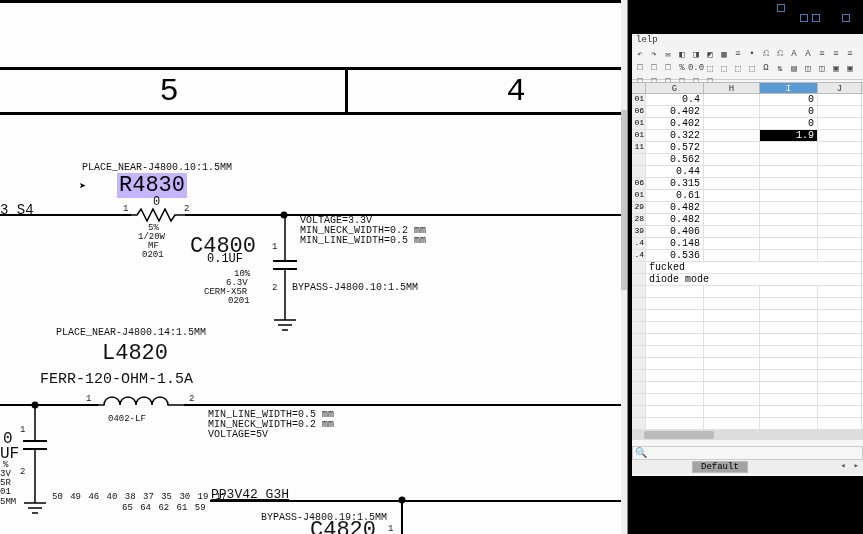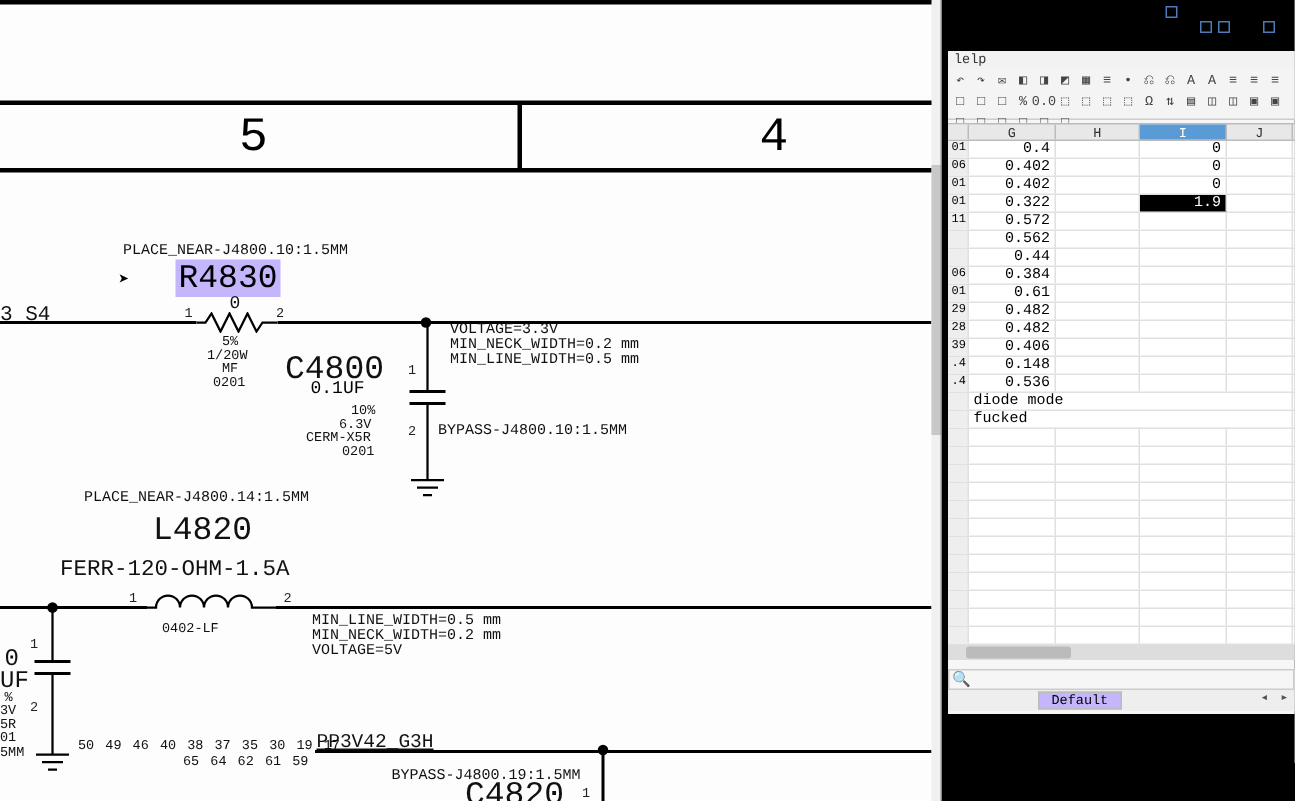--- a/index.html
+++ b/index.html
@@ -205,21 +205,21 @@
     padding-left: 2px;
   }
   .ss-tabbar {
     position: absolute;
     left: 0; top: 460px; width: 231px; height: 14px;
     background: #eee;
     display: flex; align-items: center;
     font-size: 9px;
   }
   .ss-tab {
-    background: #c4b5fd;
+    background: #a3a3a3;
     border: 1px solid #bbb;
     padding: 0 8px;
     margin-left: 60px;
   }
   .ss-tab-arrows {
     position: absolute; right: 4px; top: 0; display: flex; gap: 8px;
     font-size: 9px; color: #555;
   }
   .ss-bottom-black {
     position: absolute;
@@ -463,21 +463,21 @@
       </div>
       <div class="ss-row">
         <div class="rh"></div>
         <div class="cG">0.44</div>
         <div class="cH"></div>
         <div class="cI"></div>
         <div class="cJ"></div>
       </div>
       <div class="ss-row">
         <div class="rh">06</div>
-        <div class="cG">0.384</div>
+        <div class="cG">0.315</div>
         <div class="cH"></div>
         <div class="cI"></div>
         <div class="cJ"></div>
       </div>
       <div class="ss-row">
         <div class="rh">01</div>
         <div class="cG">0.61</div>
         <div class="cH"></div>
         <div class="cI"></div>
         <div class="cJ"></div>
@@ -512,25 +512,25 @@
       </div>
       <div class="ss-row">
         <div class="rh">.4</div>
         <div class="cG">0.536</div>
         <div class="cH"></div>
         <div class="cI"></div>
         <div class="cJ"></div>
       </div>
       <div class="ss-row">
         <div class="rh"></div>
+        <div class="cG txtcell" style="width: 216px;">fucked</div>
+      </div>
+      <div class="ss-row">
+        <div class="rh"></div>
         <div class="cG txtcell" style="width: 216px;">diode mode</div>
-      </div>
-      <div class="ss-row">
-        <div class="rh"></div>
-        <div class="cG txtcell" style="width: 216px;">fucked</div>
       </div>
       <div class="ss-row">
         <div class="rh"></div>
         <div class="cG"></div>
         <div class="cH"></div>
         <div class="cI"></div>
         <div class="cJ"></div>
       </div>
       <div class="ss-row">
         <div class="rh"></div>

